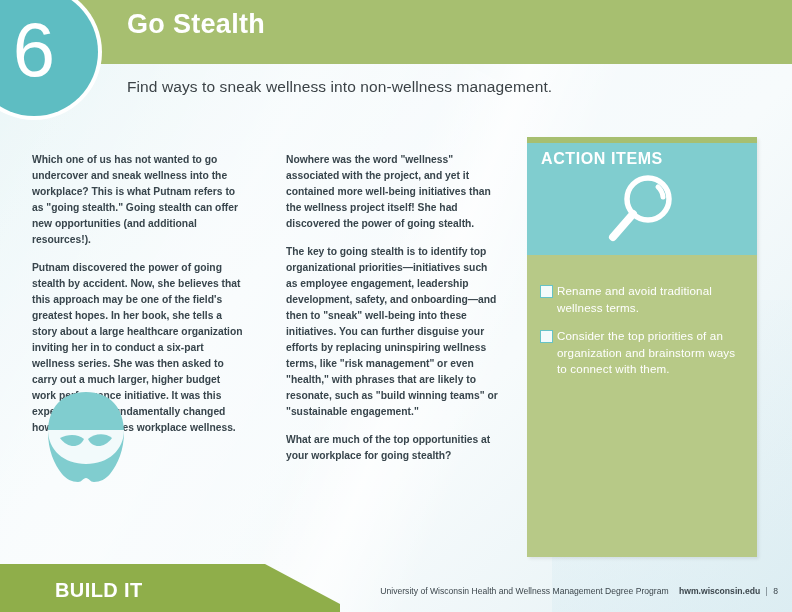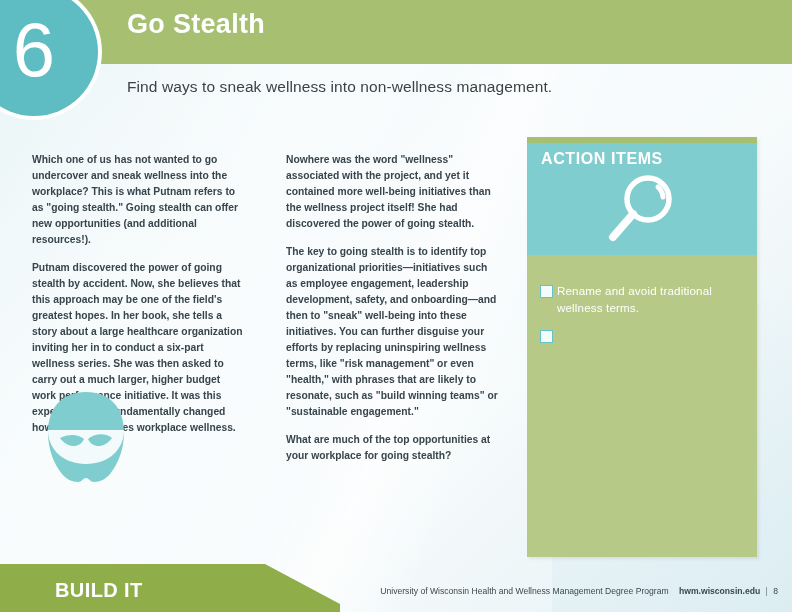--- a/index.html
+++ b/index.html
@@ -269,20 +269,21 @@
       </div>
     </div>
 
     <div class="items">
       <div class="item">
         <span class="item-box"></span>
         <span class="item-text">Rename and avoid traditional wellness terms.</span>
       </div>
       <div class="item">
         <span class="item-box"></span>
+        <span class="item-text">Consider the top priorities of an organization and brainstorm ways to connect with them.</span>
       </div>
     </div>
   </div>
 
   <div class="footer-green"></div>
   <div class="footer-build">BUILD IT</div>
   <div class="footer-meta">
     <span>University of Wisconsin Health and Wellness Management Degree Program</span>
     <span class="url">hwm.wisconsin.edu</span>
     <span class="sep">|</span>

